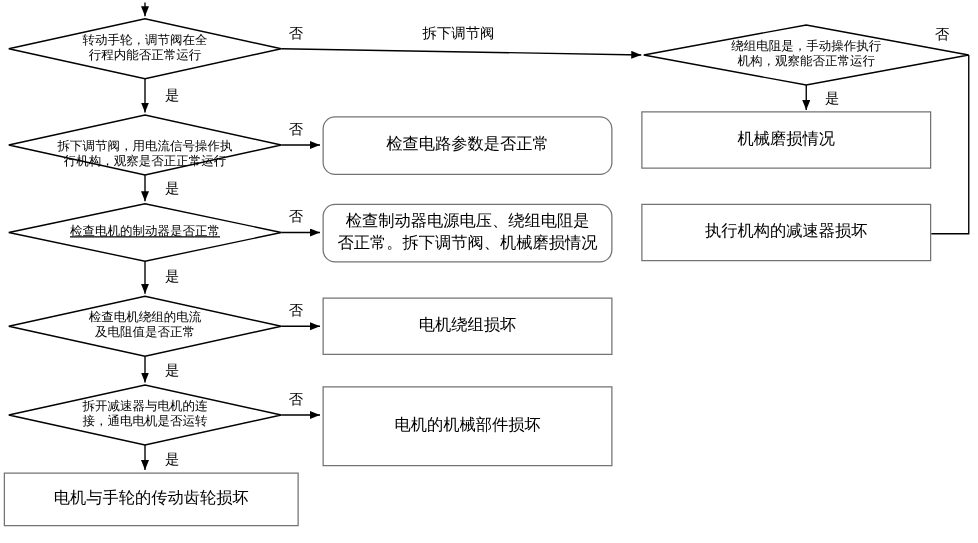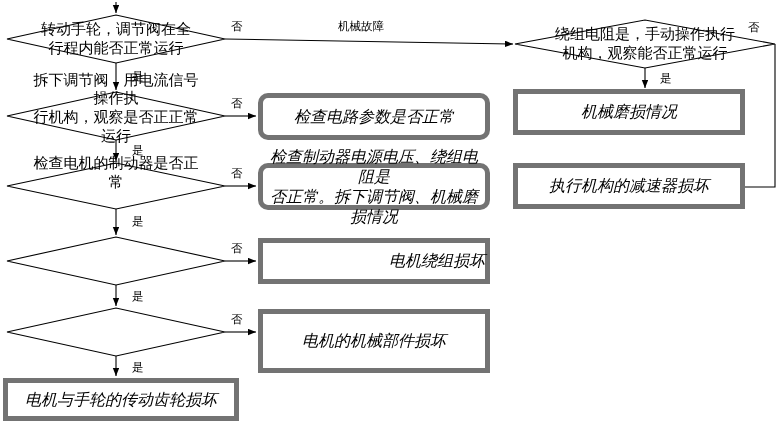--- a/index.html
+++ b/index.html
@@ -4,25 +4,25 @@
 <style>
   html,body{margin:0;padding:0;background:#ffffff;}
   body{font-family:"DejaVu Sans","Liberation Sans",sans-serif;}
   #stage{position:relative;width:782px;height:434px;background:#ffffff;overflow:hidden;}
   #wires{position:absolute;left:0;top:0;width:782px;height:434px;}
 
   .node{position:absolute;box-sizing:border-box;display:flex;align-items:center;
         justify-content:center;text-align:center;color:#000;line-height:1.25;}
 
   
-  .rect{border:5px solid #737373;background:#fff;font-size:16px;font-style:italic;}
+  .rect{border:1px solid #737373;background:#fff;font-size:13px;}
   .rect.round{border-radius:10px;}
 
   
-  .diamond{background:transparent;font-size:15px;}
+  .diamond{background:transparent;font-size:10px;}
   .diamond .dtext{width:76%;}
 
   .edge-label{position:absolute;font-size:11.5px;color:#000;line-height:1;white-space:nowrap;}
   .two-line{white-space:pre-line;}
 </style>
 </head>
 <body>
 
 <div id="stage">
 
@@ -69,67 +69,75 @@
       <path d="M775,44 L775,187 L719,187" marker-end="url(#ah)"></path>
 
     </g>
   </svg>
 
   <div class="node diamond" style="left:7px;top:15px;width:218px;height:48px;">
     <span class="dtext two-line">转动手轮，调节阀在全
 行程内能否正常运行</span>
   </div>
 
-  <div class="node diamond" style="left:7px;top:84px;width:218px;height:48px;">
+  <div class="node diamond" style="left:7px;top:100px;width:218px;height:48px;">
     <span class="dtext two-line">拆下调节阀，用电流信号操作执
 行机构，观察是否正正常运行</span>
   </div>
 
-  <div class="node diamond" style="left:7px;top:150px;width:218px;height:46px;">
+  <div class="node diamond" style="left:7px;top:163px;width:218px;height:46px;text-decoration:underline;">
     <span class="dtext">检查电机的制动器是否正常</span>
   </div>
 
+  <div class="node diamond" style="left:7px;top:237px;width:218px;height:48px;">
+    <span class="dtext two-line">检查电机绕组的电流
+及电阻值是否正常</span>
+  </div>
 
+  <div class="node diamond" style="left:7px;top:308px;width:218px;height:48px;">
+    <span class="dtext two-line">拆开减速器与电机的连
+接，通电电机是否运转</span>
+  </div>
 
   <div class="node diamond" style="left:515px;top:20px;width:260px;height:48px;">
     <span class="dtext two-line">绕组电阻是，手动操作执行
 机构，观察能否正常运行</span>
   </div>
 
   <div class="node rect round" style="left:258px;top:93px;width:232px;height:47px;">
     <span>检查电路参数是否正常</span>
   </div>
 
   <div class="node rect round" style="left:258px;top:163px;width:232px;height:47px;">
     <span class="two-line">检查制动器电源电压、绕组电阻是
 否正常。拆下调节阀、机械磨损情况</span>
   </div>
 
-  <div class="node rect" style="left:258px;top:238px;width:232px;height:46px;justify-content:flex-end;">
+  <div class="node rect" style="left:258px;top:238px;width:232px;height:46px;">
     <span>电机绕组损坏</span>
   </div>
 
   <div class="node rect" style="left:258px;top:309px;width:232px;height:64px;">
     <span>电机的机械部件损坏</span>
   </div>
 
   <div class="node rect" style="left:3px;top:378px;width:236px;height:43px;">
     <span>电机与手轮的传动齿轮损坏</span>
   </div>
 
   <div class="node rect" style="left:513px;top:89px;width:232px;height:46px;">
     <span>机械磨损情况</span>
   </div>
 
   <div class="node rect" style="left:513px;top:163px;width:232px;height:46px;">
     <span>执行机构的减速器损坏</span>
   </div>
 
   <span class="edge-label" style="left:231px;top:21px;">否</span>
-  <span class="edge-label" style="left:338px;top:21px;">机械故障</span>
+  <span class="edge-label" style="left:338px;top:21px;">拆下调节阀</span>
 
   <span class="edge-label" style="left:132px;top:71px;">是</span>
 
   <span class="edge-label" style="left:231px;top:98px;">否</span>
   <span class="edge-label" style="left:132px;top:145px;">是</span>
 
   <span class="edge-label" style="left:231px;top:168px;">否</span>
   <span class="edge-label" style="left:132px;top:216px;">是</span>
 
   <span class="edge-label" style="left:231px;top:243px;">否</span>

